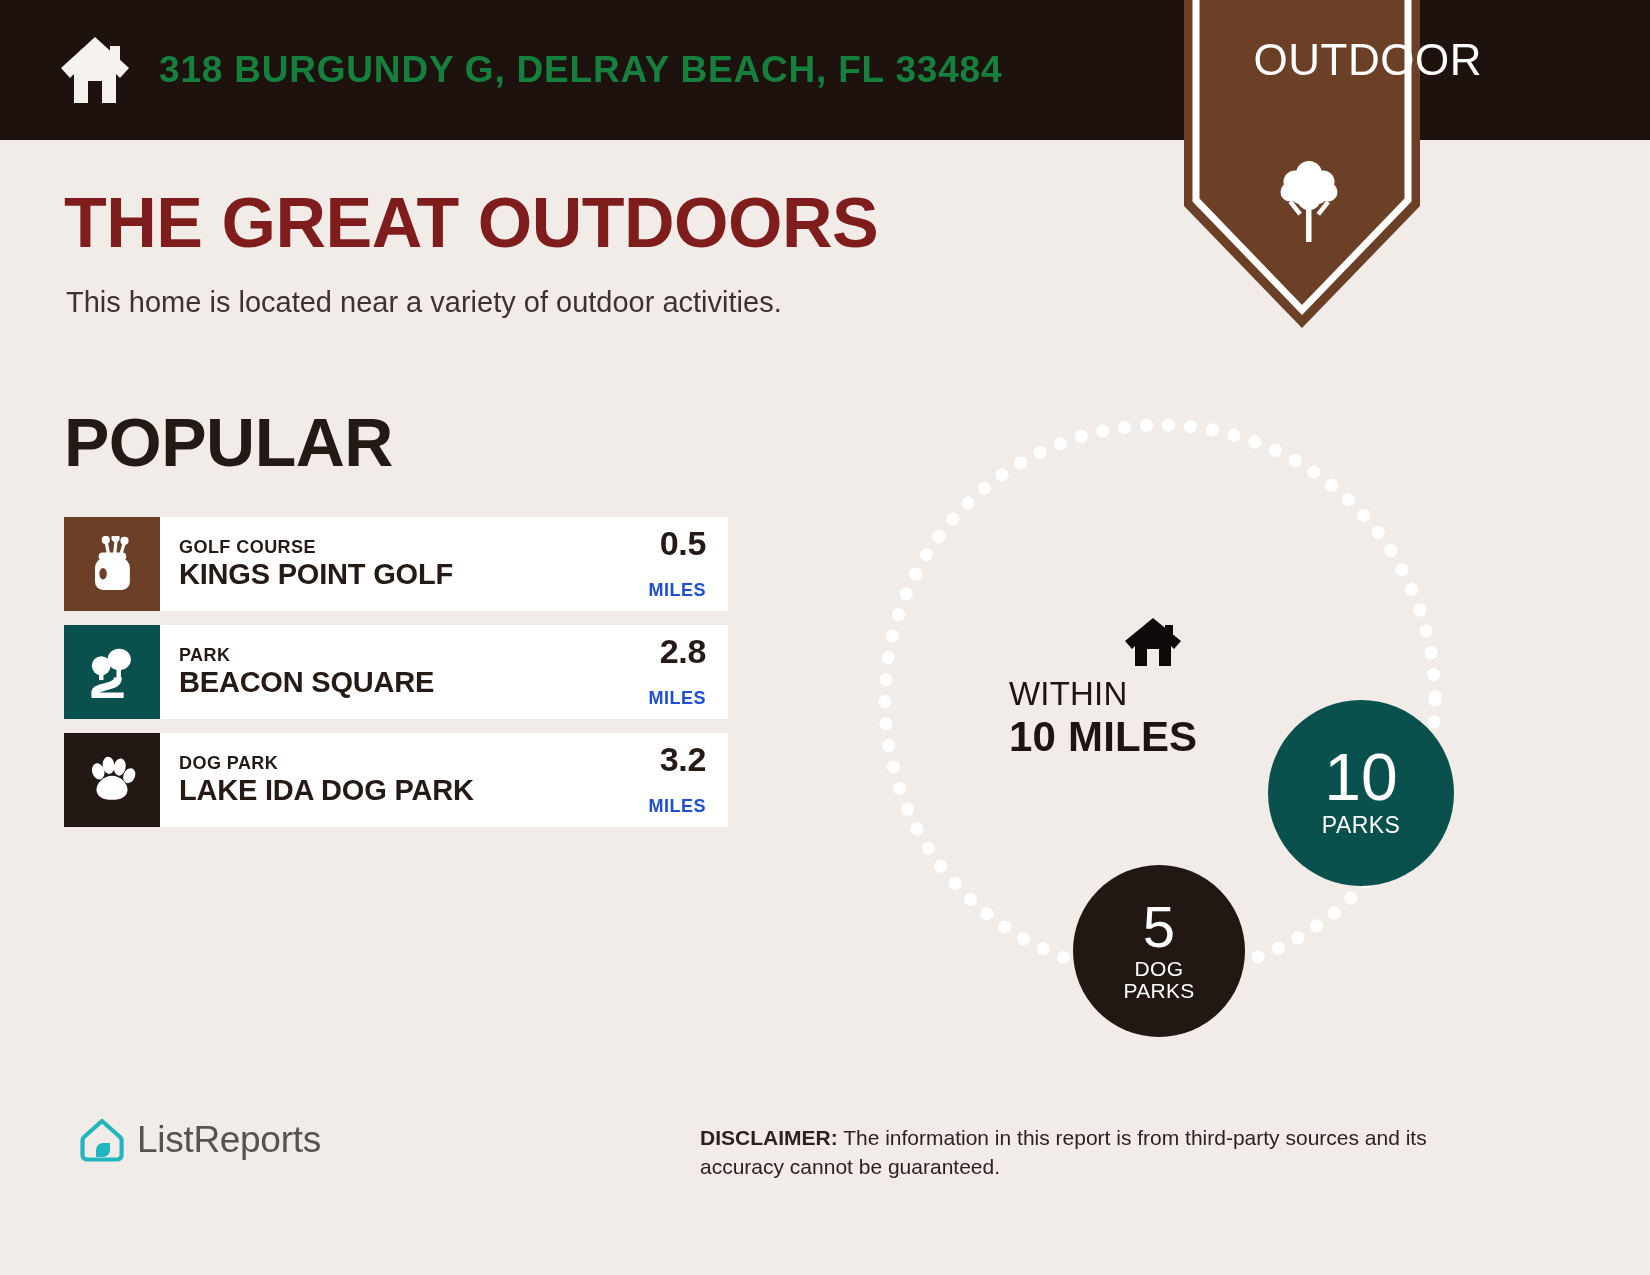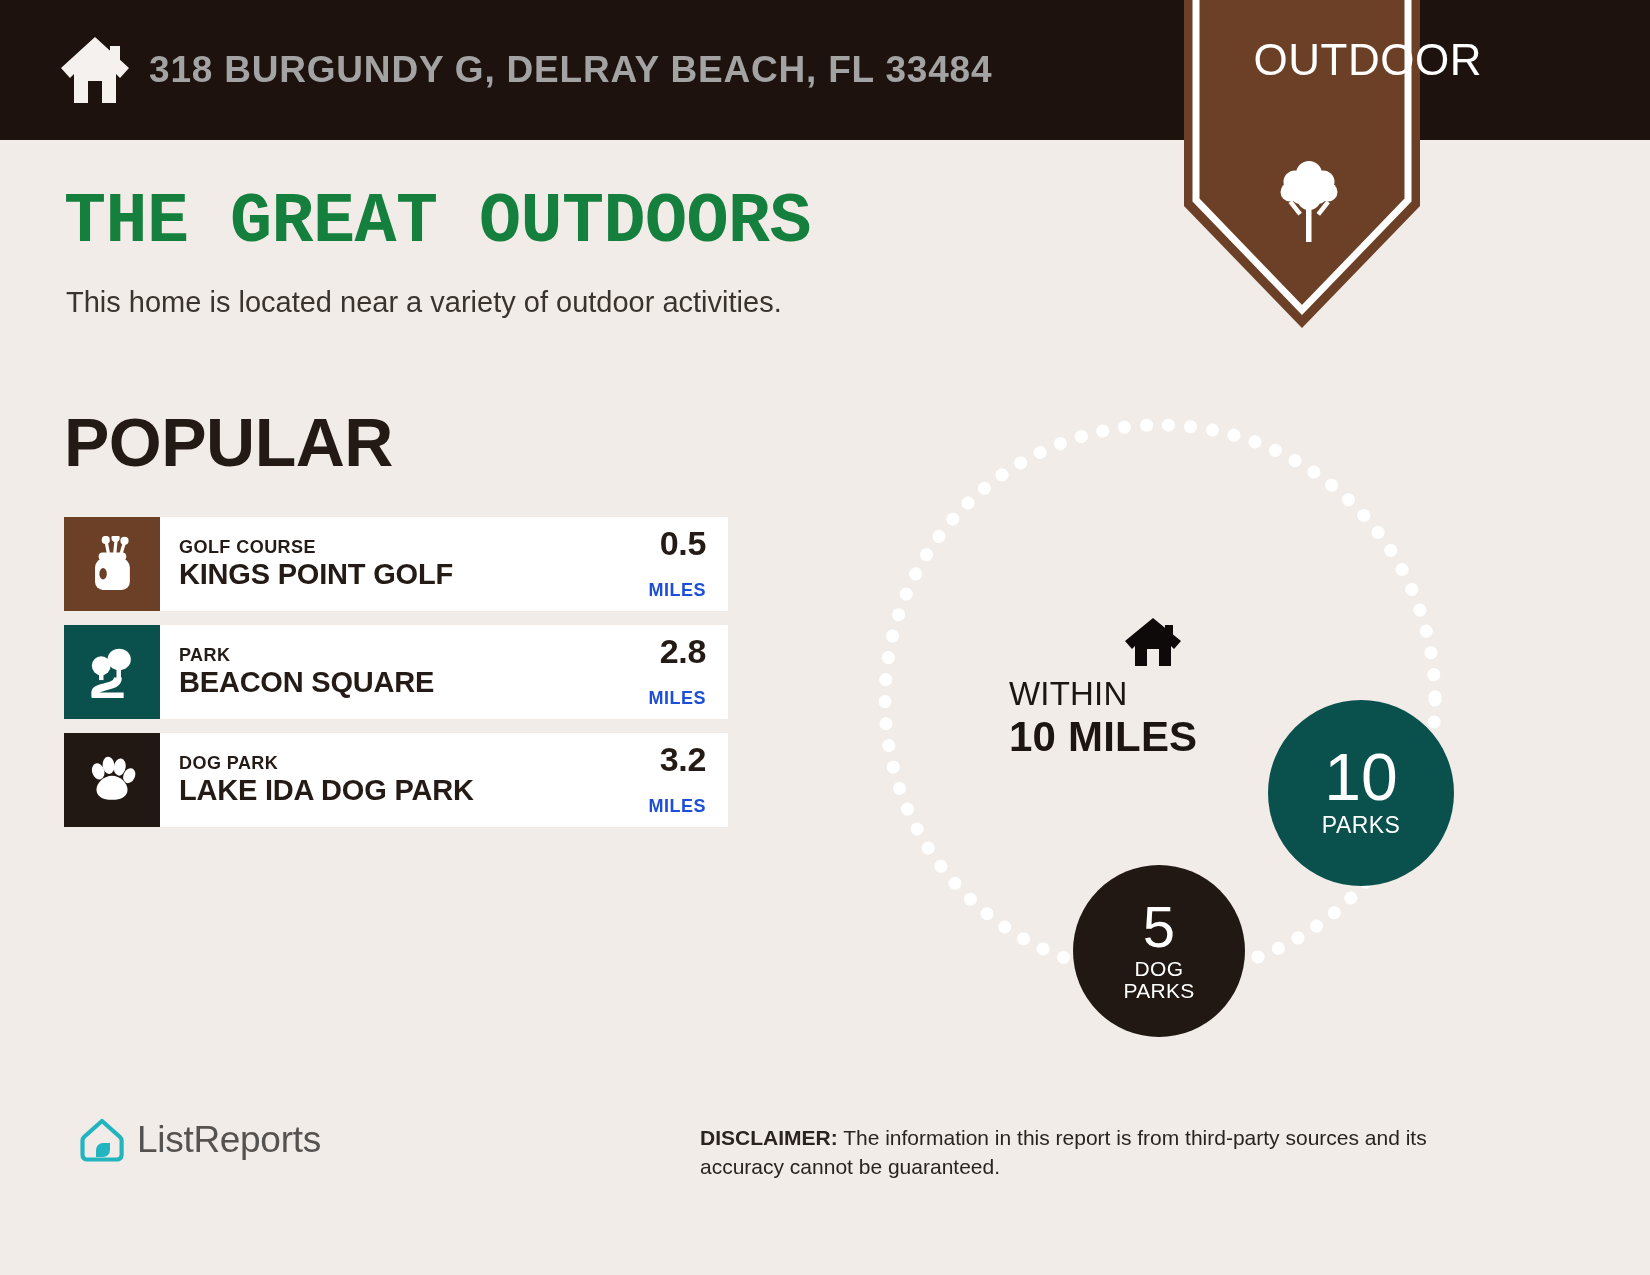--- a/index.html
+++ b/index.html
@@ -12,22 +12,22 @@
   #page { position: relative; width: 1650px; height: 1275px; background: #f1ece7; }
 
   
   .topbar {
     position: absolute; left: 0; top: 0; width: 1650px; height: 140px;
     background: #1d120d;
     display: flex; align-items: center;
   }
   .topbar .home-ico { margin-left: 58px; width: 74px; height: 72px; flex: 0 0 auto; }
   .topbar .addr {
-    margin-left: 17px;
-    color: #a3a3a3;
+    margin-left: 27px;
+    color: #15803d;
     font-size: 37px;
     font-weight: 700;
     letter-spacing: 0.8px;
     white-space: nowrap;
   }
 
   
   .badge {
     position: absolute; left: 1122px; top: -4px; width: 360px; height: 336px;
   }
@@ -38,22 +38,22 @@
   }
   .badge .ribbon-txt .l1 { display:block; font-size: 44px; font-weight: 400; letter-spacing: 0.5px; text-align: right; }
   .badge .ribbon-txt .l2 { display:block; font-size: 44px; font-weight: 700; letter-spacing: 0.5px; }
   .badge .tree-ico {
     position: absolute; left: 158px; top: 162px; width: 58px; height: 86px;
   }
 
   
   .h1 {
     position: absolute; left: 64px; top: 188px;
-    font-size: 70px; font-weight: 700; color: #15803d;
-    letter-spacing: -0.5px; line-height: 1; font-family: Liberation Mono, monospace;
+    font-size: 70px; font-weight: 700; color: #7f1d1d;
+    letter-spacing: -0.5px; line-height: 1;
   }
   .sub {
     position: absolute; left: 66px; top: 286px;
     font-size: 29px; font-weight: 400; color: #3b332e;
   }
   .h2 {
     position: absolute; left: 64px; top: 408px;
     font-size: 68px; font-weight: 700; color: #231a15;
     letter-spacing: -0.5px; line-height: 1;
   }

